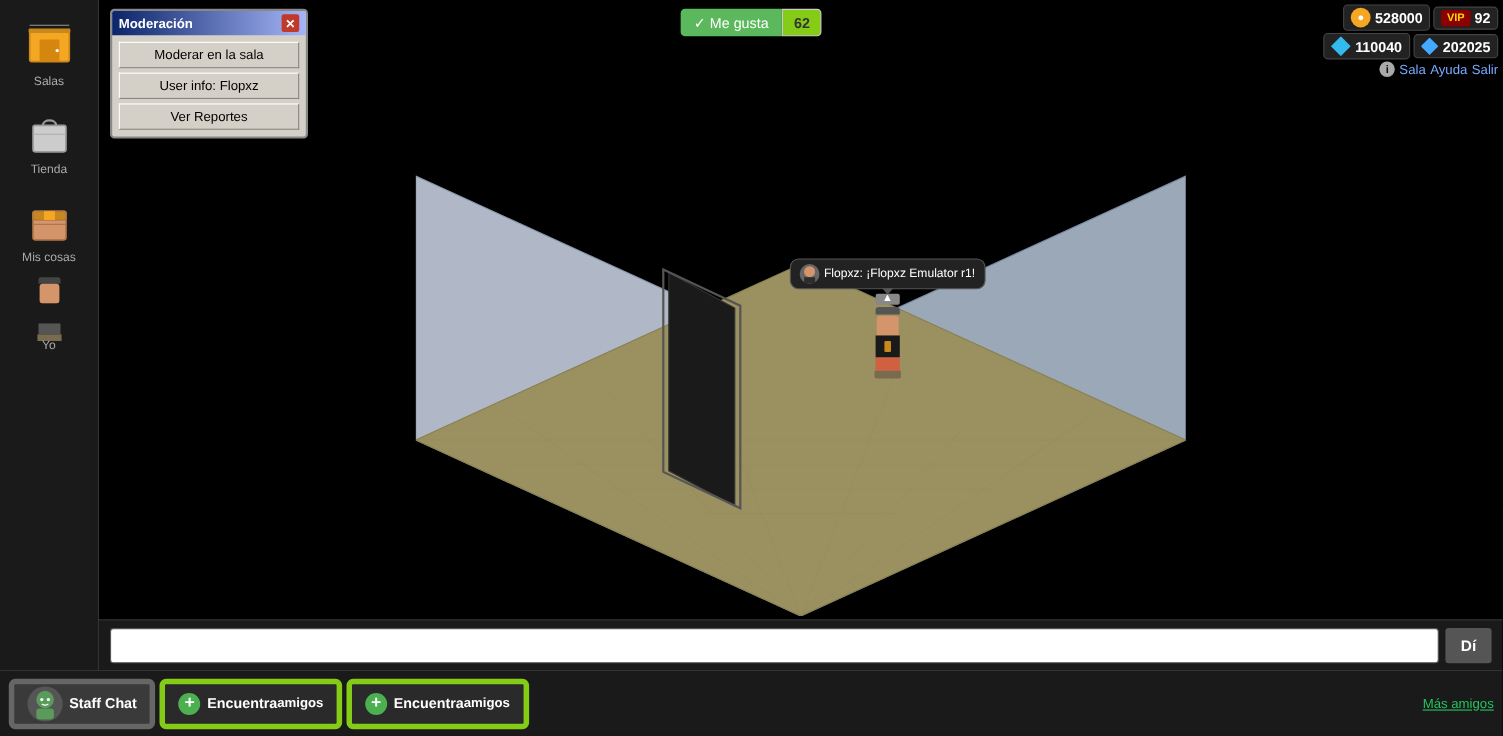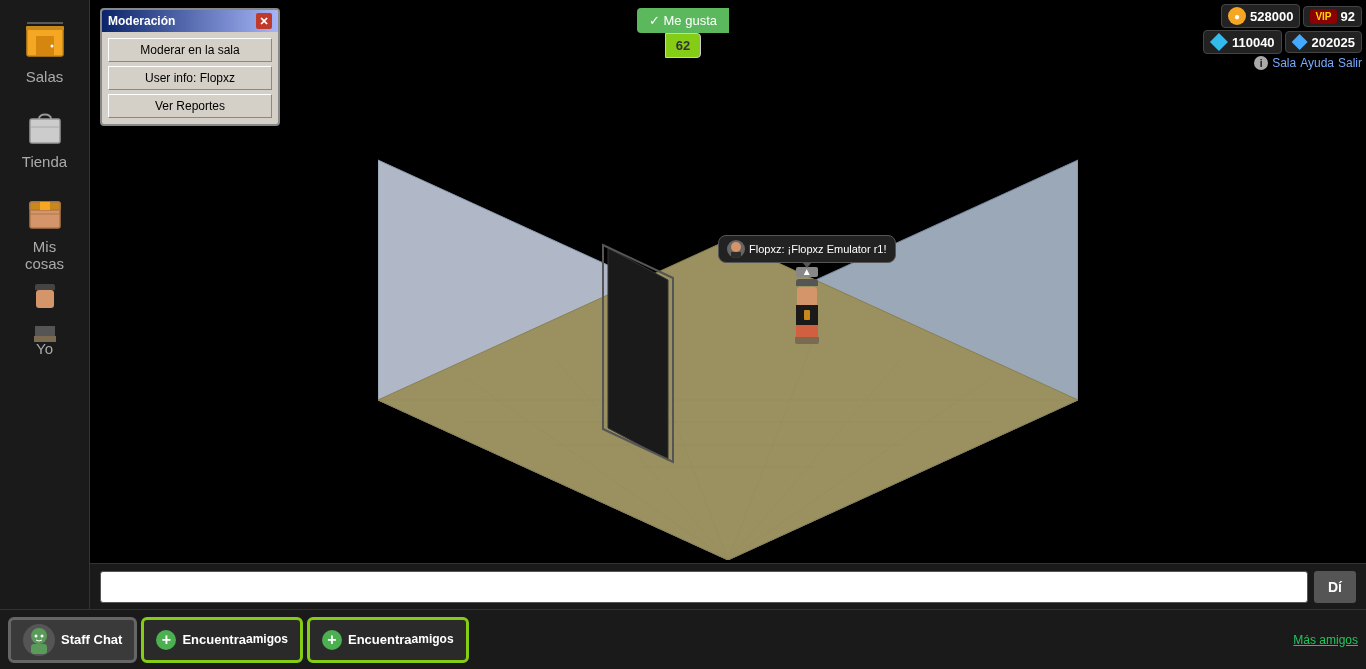--- a/index.html
+++ b/index.html
@@ -107,21 +107,21 @@
       width: 76px;
     }
     .sidebar-item-icon {
       width: 50px; height: 50px;
       display: flex;
       align-items: center;
       justify-content: center;
     }
     .sidebar-item-label {
       color: #aaa;
-      font-size: 15px;
+      font-size: 11px;
       text-align: center;
       margin-top: 2px;
     }
     
     .icon-salas {
       position: relative;
     }
     .icon-salas svg { width: 46px; height: 46px; }
     .icon-tienda svg { width: 46px; height: 46px; }
     .icon-miscosas svg { width: 46px; height: 46px; }
@@ -185,21 +185,20 @@
     
     #like-btn {
       position: absolute;
       top: 8px;
       left: 50%;
       transform: translateX(-50%);
       display: flex;
       align-items: center;
       gap: 0;
       z-index: 100;
-      flex-direction: column;
     }
     .like-button {
       background: #5cb85c;
       color: #fff;
       border: none;
       padding: 5px 12px;
       font-size: 13px;
       border-radius: 4px 0 0 4px;
       cursor: pointer;
       display: flex;
@@ -351,21 +350,21 @@
       align-items: center;
       padding: 0 8px;
       gap: 4px;
       z-index: 50;
     }
     .bottom-nav-item {
       display: flex;
       align-items: center;
       gap: 6px;
       background: #2a2a2a;
-      border: 3px solid #84cc16;
+      border: 5px solid #84cc16;
       border-radius: 6px;
       padding: 6px 12px;
       cursor: pointer;
       color: #fff;
       font-size: 13px;
       font-weight: bold;
       height: 46px;
       min-width: 100px;
     }
     .bottom-nav-item.active { background: #3a3a3a; border-color: #666; }

